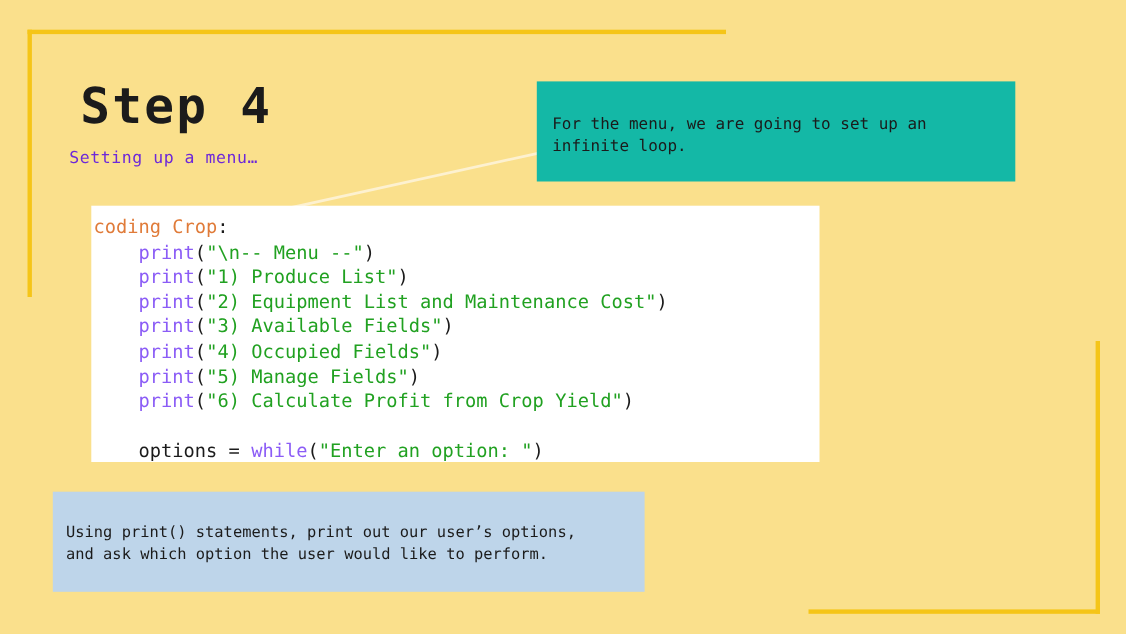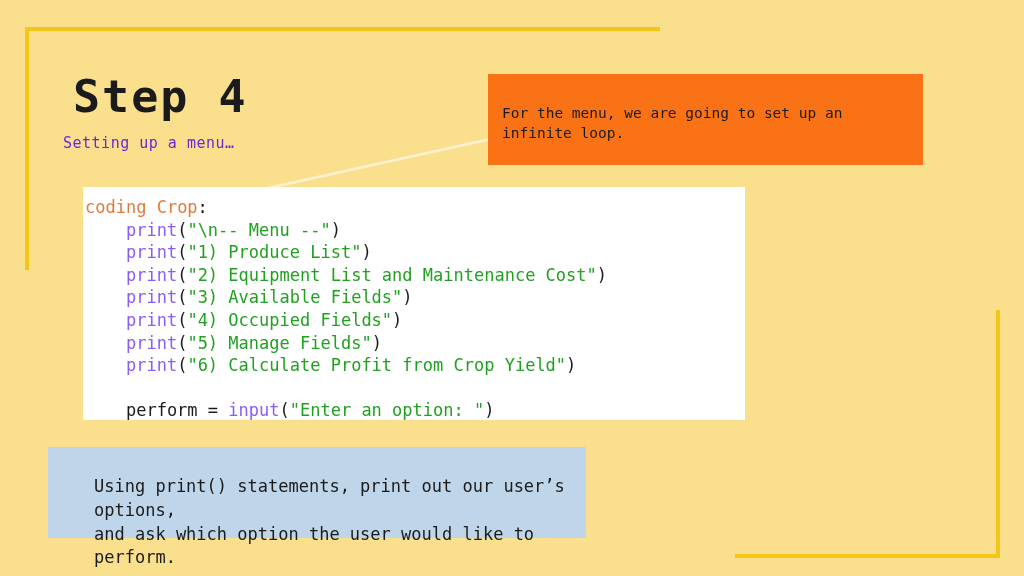--- a/index.html
+++ b/index.html
@@ -80,21 +80,21 @@
     white-space: pre;
   }
 
   
   .callout {
     position: absolute;
     left: 488px;
     top: 74px;
     width: 435px;
     height: 91px;
-    background: #f97316;
+    background: #14b8a6;
     box-sizing: border-box;
     padding: 30px 18px 0 14px;
   }
   .callout-text {
     font-family: "DejaVu Sans Mono", monospace;
     font-size: 14.5px;
     line-height: 1.35;
     color: #1b1b1b;
     white-space: pre-line;
   }
@@ -139,25 +139,24 @@
     left: 48px;
     top: 447px;
     width: 538px;
     height: 91px;
     background: #bed5ea;
     box-sizing: border-box;
     padding: 28px 14px 0 12px;
   }
   .note-text {
     font-family: "DejaVu Sans Mono", monospace;
-    font-size: 17px;
+    font-size: 14px;
     line-height: 1.4;
     color: #1b1b1b;
     white-space: pre-line;
-    margin-left: 34px;
   }
 
   
   .logo {
     position: absolute;
     left: 778px;
     top: 482px;
     width: 200px;
     text-align: center;
   }
@@ -206,21 +205,21 @@
     <div>
         <div class="code-line"><span class="tok-kw">coding </span><span class="tok-kw">Crop</span><span class="tok-punct">:</span></div>
         <div class="code-line"><span class="tok-plain">    </span><span class="tok-builtin">print</span><span class="tok-punct">(</span><span class="tok-str">"\n-- Menu --"</span><span class="tok-punct">)</span></div>
         <div class="code-line"><span class="tok-plain">    </span><span class="tok-builtin">print</span><span class="tok-punct">(</span><span class="tok-str">"1) Produce List"</span><span class="tok-punct">)</span></div>
         <div class="code-line"><span class="tok-plain">    </span><span class="tok-builtin">print</span><span class="tok-punct">(</span><span class="tok-str">"2) Equipment List and Maintenance Cost"</span><span class="tok-punct">)</span></div>
         <div class="code-line"><span class="tok-plain">    </span><span class="tok-builtin">print</span><span class="tok-punct">(</span><span class="tok-str">"3) Available Fields"</span><span class="tok-punct">)</span></div>
         <div class="code-line"><span class="tok-plain">    </span><span class="tok-builtin">print</span><span class="tok-punct">(</span><span class="tok-str">"4) Occupied Fields"</span><span class="tok-punct">)</span></div>
         <div class="code-line"><span class="tok-plain">    </span><span class="tok-builtin">print</span><span class="tok-punct">(</span><span class="tok-str">"5) Manage Fields"</span><span class="tok-punct">)</span></div>
         <div class="code-line"><span class="tok-plain">    </span><span class="tok-builtin">print</span><span class="tok-punct">(</span><span class="tok-str">"6) Calculate Profit from Crop Yield"</span><span class="tok-punct">)</span></div>
         <div class="code-line"><span class="tok-plain"> </span></div>
-        <div class="code-line"><span class="tok-plain">    perform = </span><span class="tok-builtin">input</span><span class="tok-punct">(</span><span class="tok-str">"Enter an option: "</span><span class="tok-punct">)</span></div>
+        <div class="code-line"><span class="tok-plain">    options = </span><span class="tok-builtin">while</span><span class="tok-punct">(</span><span class="tok-str">"Enter an option: "</span><span class="tok-punct">)</span></div>
       </div>
   </div>
 
   <div class="note-box">
     <div class="note-text">Using print() statements, print out our user’s options,
 and ask which option the user would like to perform.</div>
   </div>
 
 
 </div>

